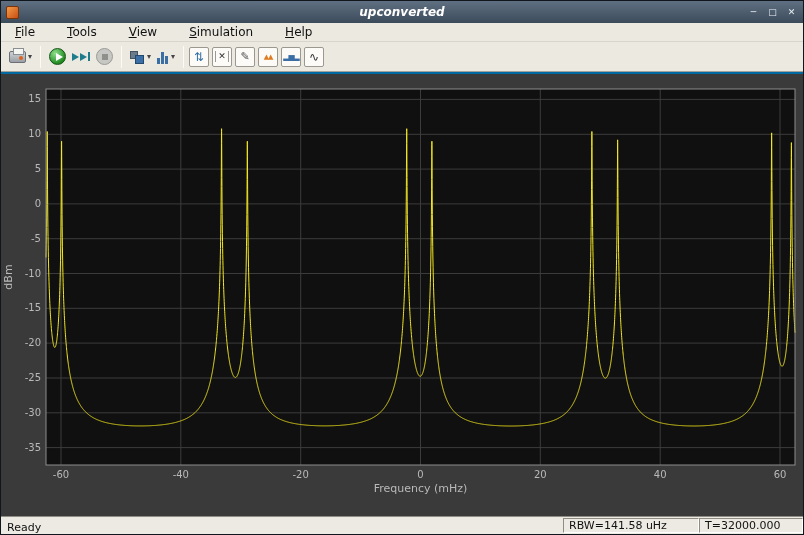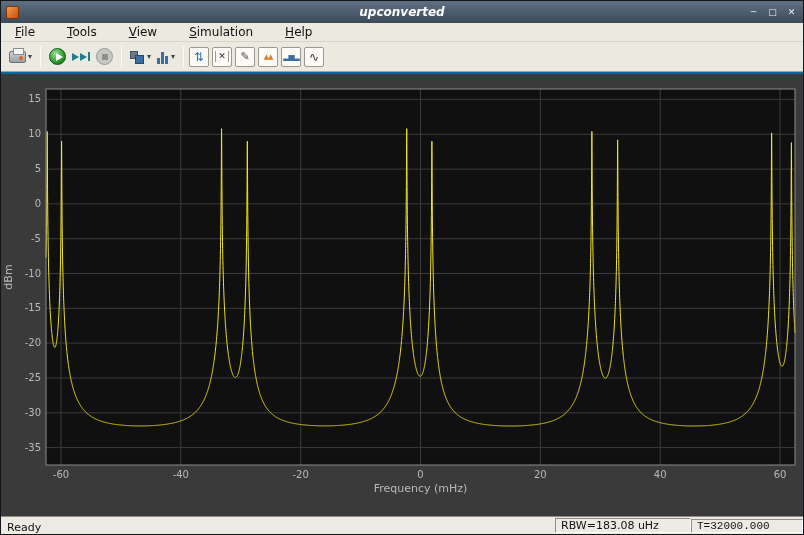--- a/index.html
+++ b/index.html
@@ -56,21 +56,21 @@
   .plot-area { flex:1 1 auto; background:#3a3a3a; border-top:2px solid #0369a1; overflow:hidden; }
   .plot-area svg { display:block; }
   svg text { font-family:"DejaVu Sans",sans-serif; }
 
   
   .statusbar { flex:0 0 18px; background:#eceae2; border-top:1px solid #8f8c84; display:flex; align-items:flex-end; font-size:11px; color:#111; }
   .status-ready { flex:1; display:flex; align-items:center; padding-left:6px; }
   .status-cell { display:flex; align-items:center; padding:0 5px; margin:1px 0; border:1px solid; border-color:#8f8c84 #ffffff #ffffff #8f8c84; white-space:nowrap; overflow:hidden; }
   .cell-rbw { width:136px; }
   .cell-rate { width:186px; }
-  .cell-time { width:112px;font-family:Liberation Mono, monospace; }
+  .cell-time { width:104px; }
 </style>
 </head>
 <body>
 
 <div class="window">
 
   <div class="titlebar">
     <span class="app-icon"></span>
     <span class="title">upconverted</span>
     <span class="win-buttons">
@@ -185,17 +185,17 @@
           <text x="659.2" y="404" fill="#b9b9b9" font-size="10" text-anchor="middle">40</text>
           <text x="779.0" y="404" fill="#b9b9b9" font-size="10" text-anchor="middle">60</text>
           <text x="419.5" y="418" fill="#b9b9b9" font-size="11" text-anchor="middle">Frequency (mHz)</text>
           <text transform="translate(11,203) rotate(-90)" fill="#b9b9b9" font-size="11" text-anchor="middle">dBm</text>
         </svg>
       </div>
   </div>
 
   <div class="statusbar">
     <span class="status-ready">Ready</span>
-    <span class="status-cell cell-rbw">RBW=183.08 uHz</span>
+    <span class="status-cell cell-rbw">RBW=141.58 uHz</span>
     <span class="status-cell cell-time">T=32000.000</span>
   </div>
 
 </div>
 
 </body></html>

